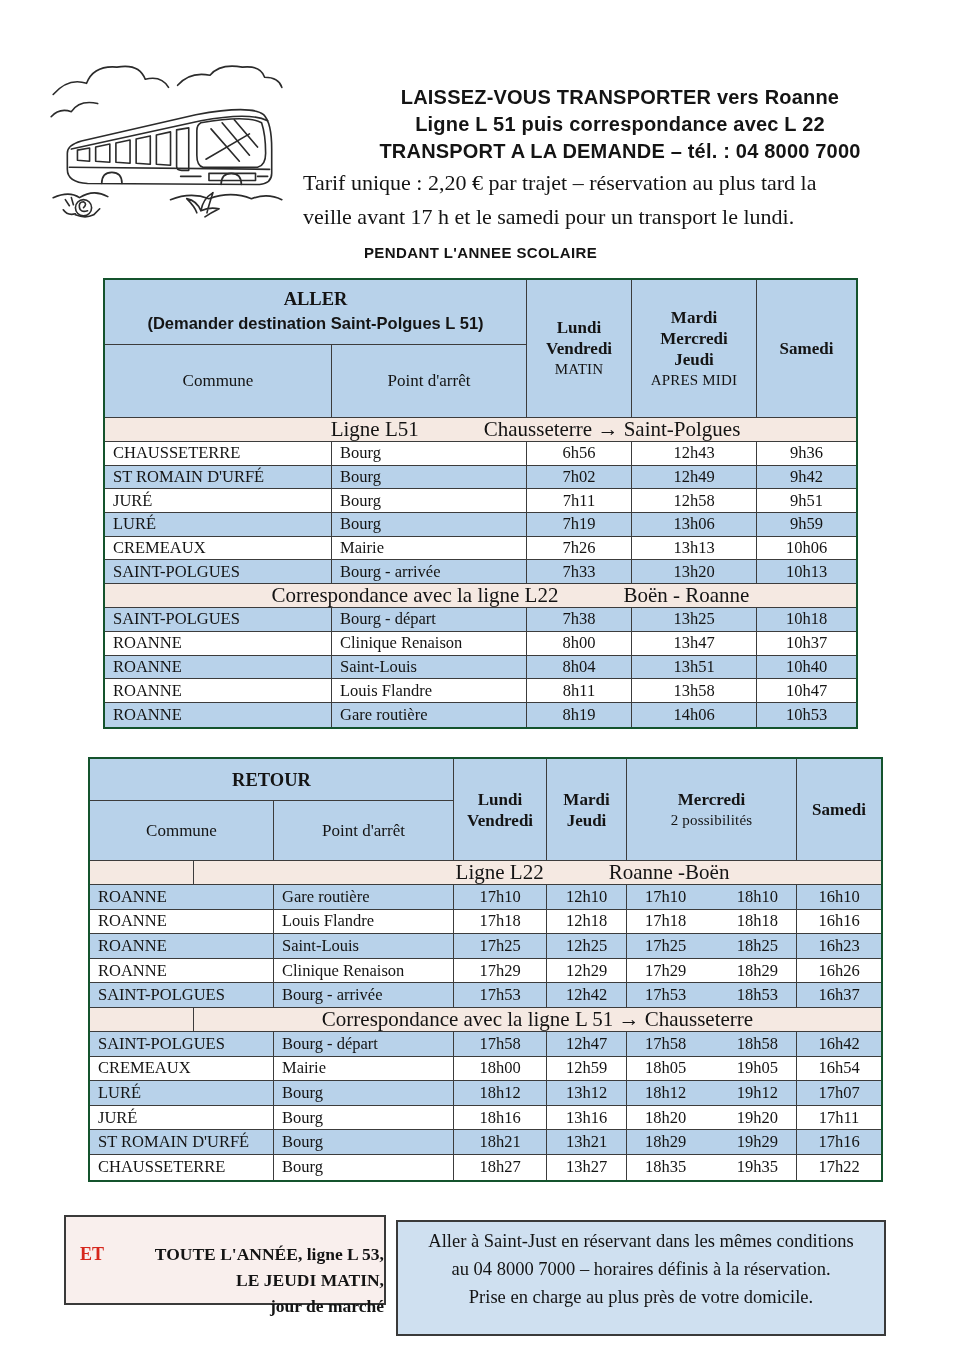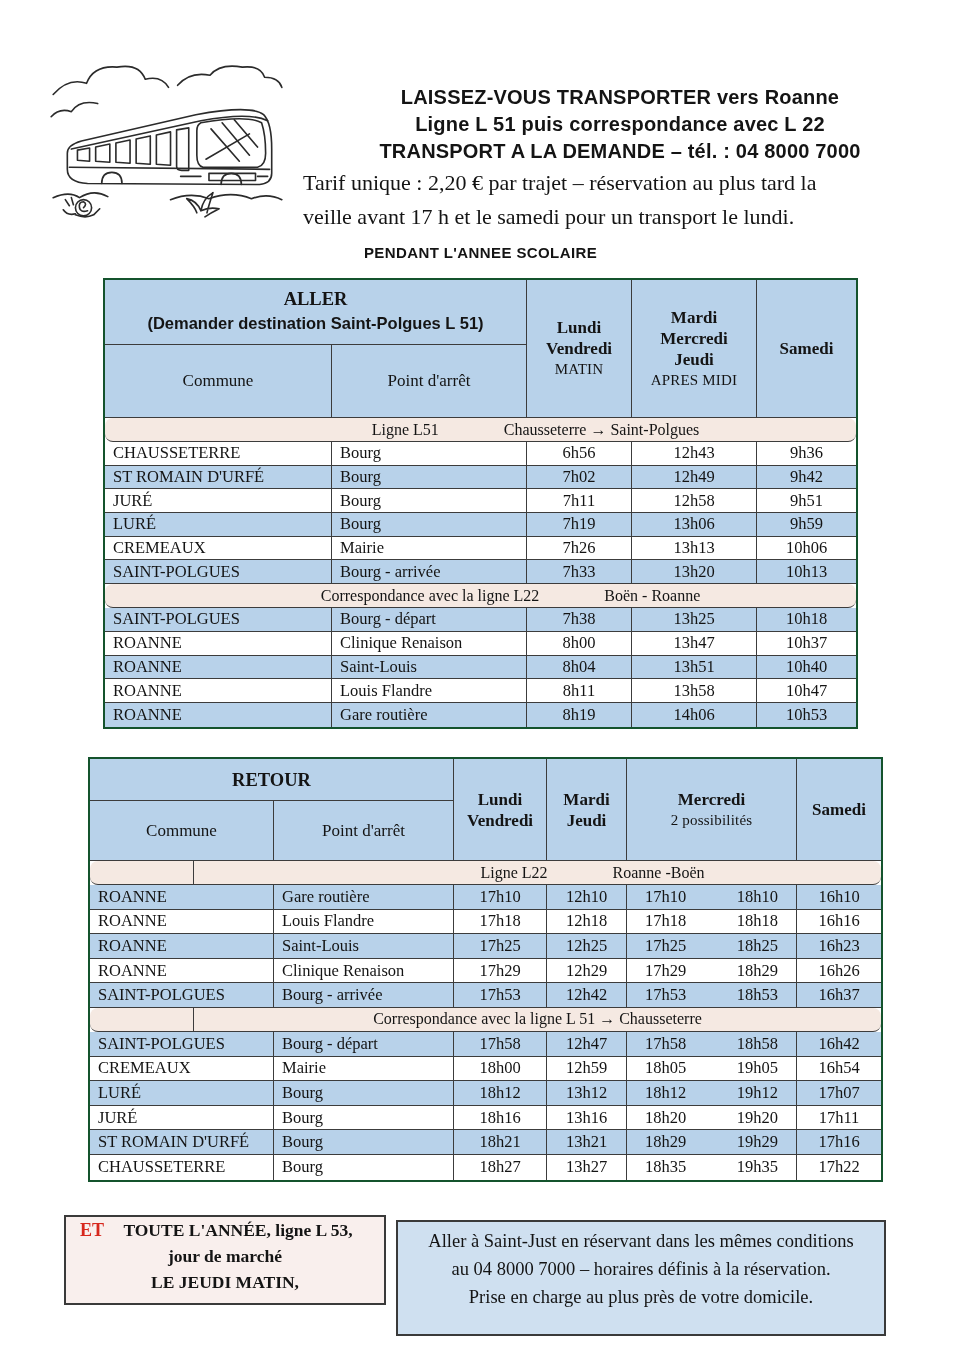--- a/index.html
+++ b/index.html
@@ -48,42 +48,42 @@
   .t2h .lv          { grid-area:1/3/3/4; }
   .t2h .mj          { grid-area:1/4/3/5; }
   .t2h .mer         { grid-area:1/5/3/6; }
   .t2h .sam         { grid-area:1/6/3/7; }
 
   .big-title { font-weight:700; font-size:18.5px; line-height:24px; }
   .aller-sub { font-family:"Liberation Sans", sans-serif; font-weight:800; font-size:16.5px; line-height:24px; }
 
   
   .srow { height:24px; background:#f5e9e2; border-bottom:1px solid #3c3c3c;
-          display:flex; align-items:center; font-size:16px;border-radius:8px; }
+          display:flex; align-items:center; font-size:21px; }
   .srow .content { flex:1; display:flex; align-items:center; justify-content:center; gap:65px; height:100%; }
   .srow .mini { width:104px; height:100%; border-right:1px solid #3c3c3c; flex:0 0 auto; }
   .shift60 .content { transform:translateX(55px); }
   .shift35 .content { transform:translateX(30px); }
 
   
   .trow { display:grid; align-items:center; border-bottom:1px solid #3c3c3c; font-size:16.5px; background:#fff; }
   .trow.t1 { grid-template-columns:227px 195px 105px 125px 1fr; height:23.7px; }
   .trow.t2 { grid-template-columns:184px 180px 93px 80px 170px 1fr; height:24.6px; }
   .trow.shade { background:#b8d2ea; }
   .cell { height:100%; display:flex; align-items:center; border-right:1px solid #3c3c3c; overflow:hidden; }
   .c-commune, .c-point { padding-left:8px; }
   .c-time { justify-content:center; }
   .c-last { border-right:none; }
   .c-merc { justify-content:space-between; padding:0 18px; }
   .final .trow:last-child { border-bottom:none; }
 
   
   .box-left { position:absolute; left:64px; top:1215px; width:322px; height:90px;
-              background:#f9efed; border:2px solid #3a3a3a; text-align:center;
-              font-weight:700; font-size:17.5px; line-height:26px; padding-top:0; }
+              background:#f9efed; border:2px solid #3a3a3a; text-align:right;
+              font-weight:700; font-size:17.5px; line-height:26px; padding-top:24px; }
   .box-left .l1 { position:relative; }
   .box-left .et { position:absolute; left:14px; top:0; color:#d7271d; font-size:18px; }
   .box-left .l1 .txt { padding-left:26px; }
   .box-right { position:absolute; left:396px; top:1220px; width:490px; height:116px;
                background:#cfe0f0; border:2px solid #3a3a3a; text-align:center;
                font-size:18.5px; line-height:28px; padding-top:5px; }
 </style>
 </head>
 <body>
 
@@ -407,22 +407,22 @@
           <div class="cell c-time c-last">17h22</div>
         </div>
       </div>
   </div>
 
   <div class="box-left">
     <div class="l1">
       <span class="et">ET</span>
       <span class="txt">TOUTE L'ANNÉE, ligne L 53,</span>
     </div>
+    <div>LE JEUDI MATIN,</div>
     <div>jour de marché</div>
-    <div>LE JEUDI MATIN,</div>
   </div>
 
   <div class="box-right">
     <div>Aller à Saint-Just en réservant dans les mêmes conditions</div>
     <div>au 04 8000 7000 – horaires définis à la réservation.</div>
     <div>Prise en charge au plus près de votre domicile.</div>
   </div>
 
 </div>
 

